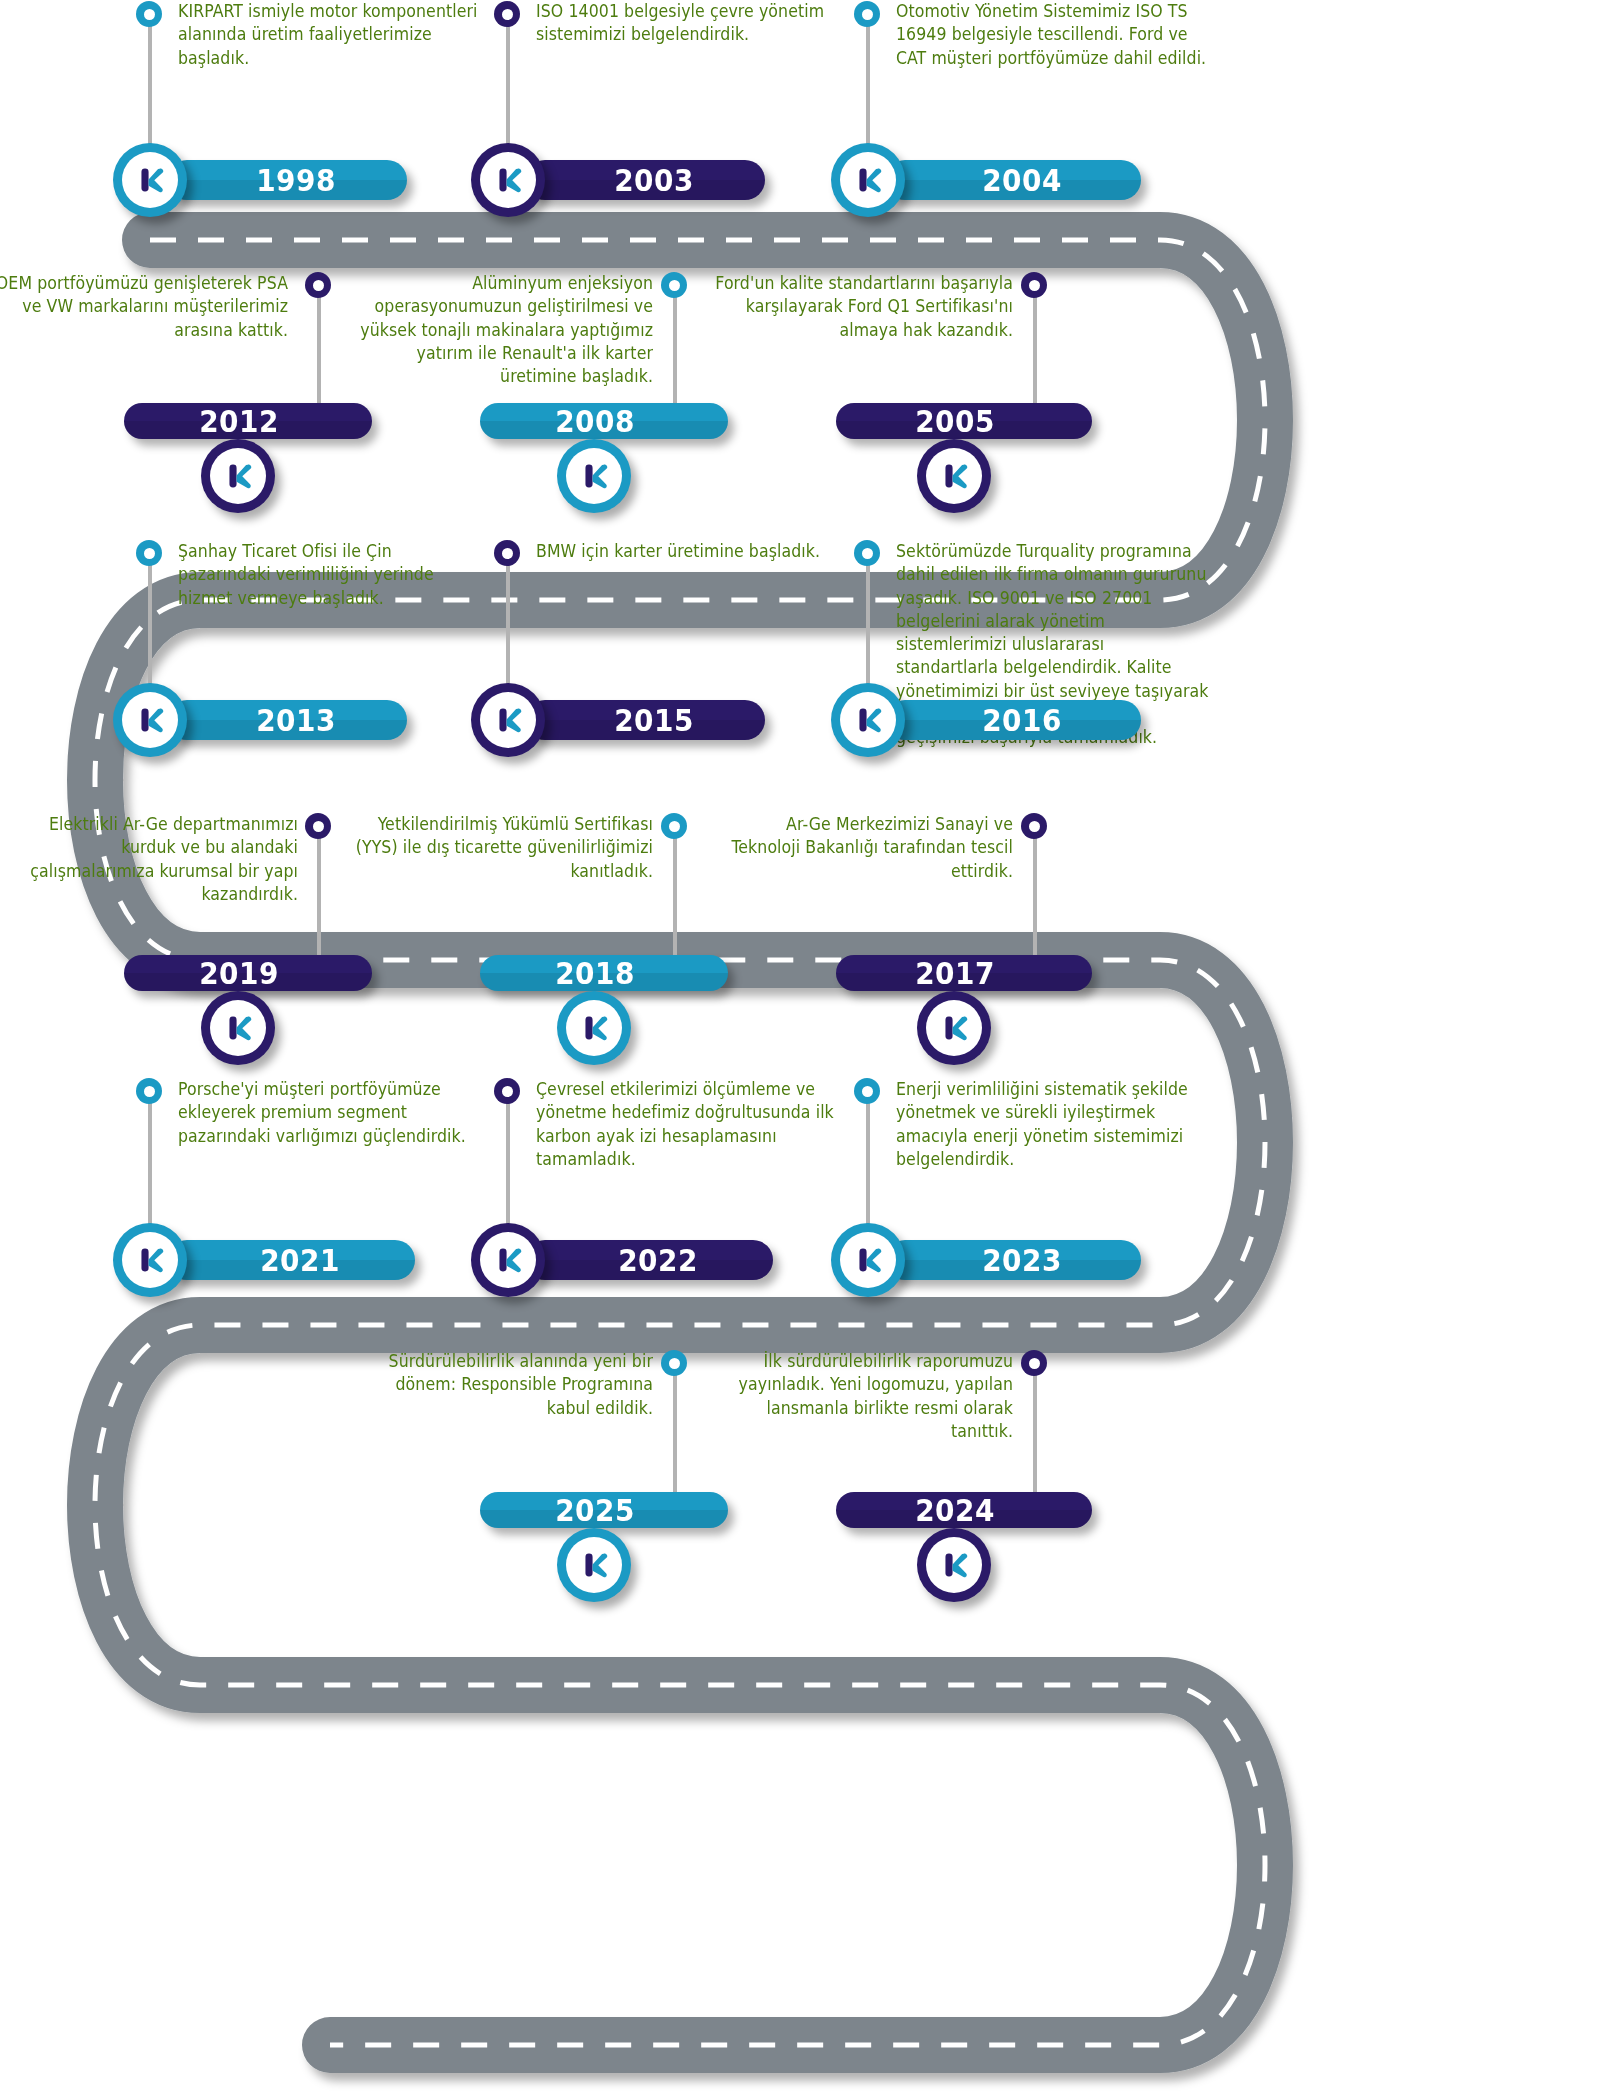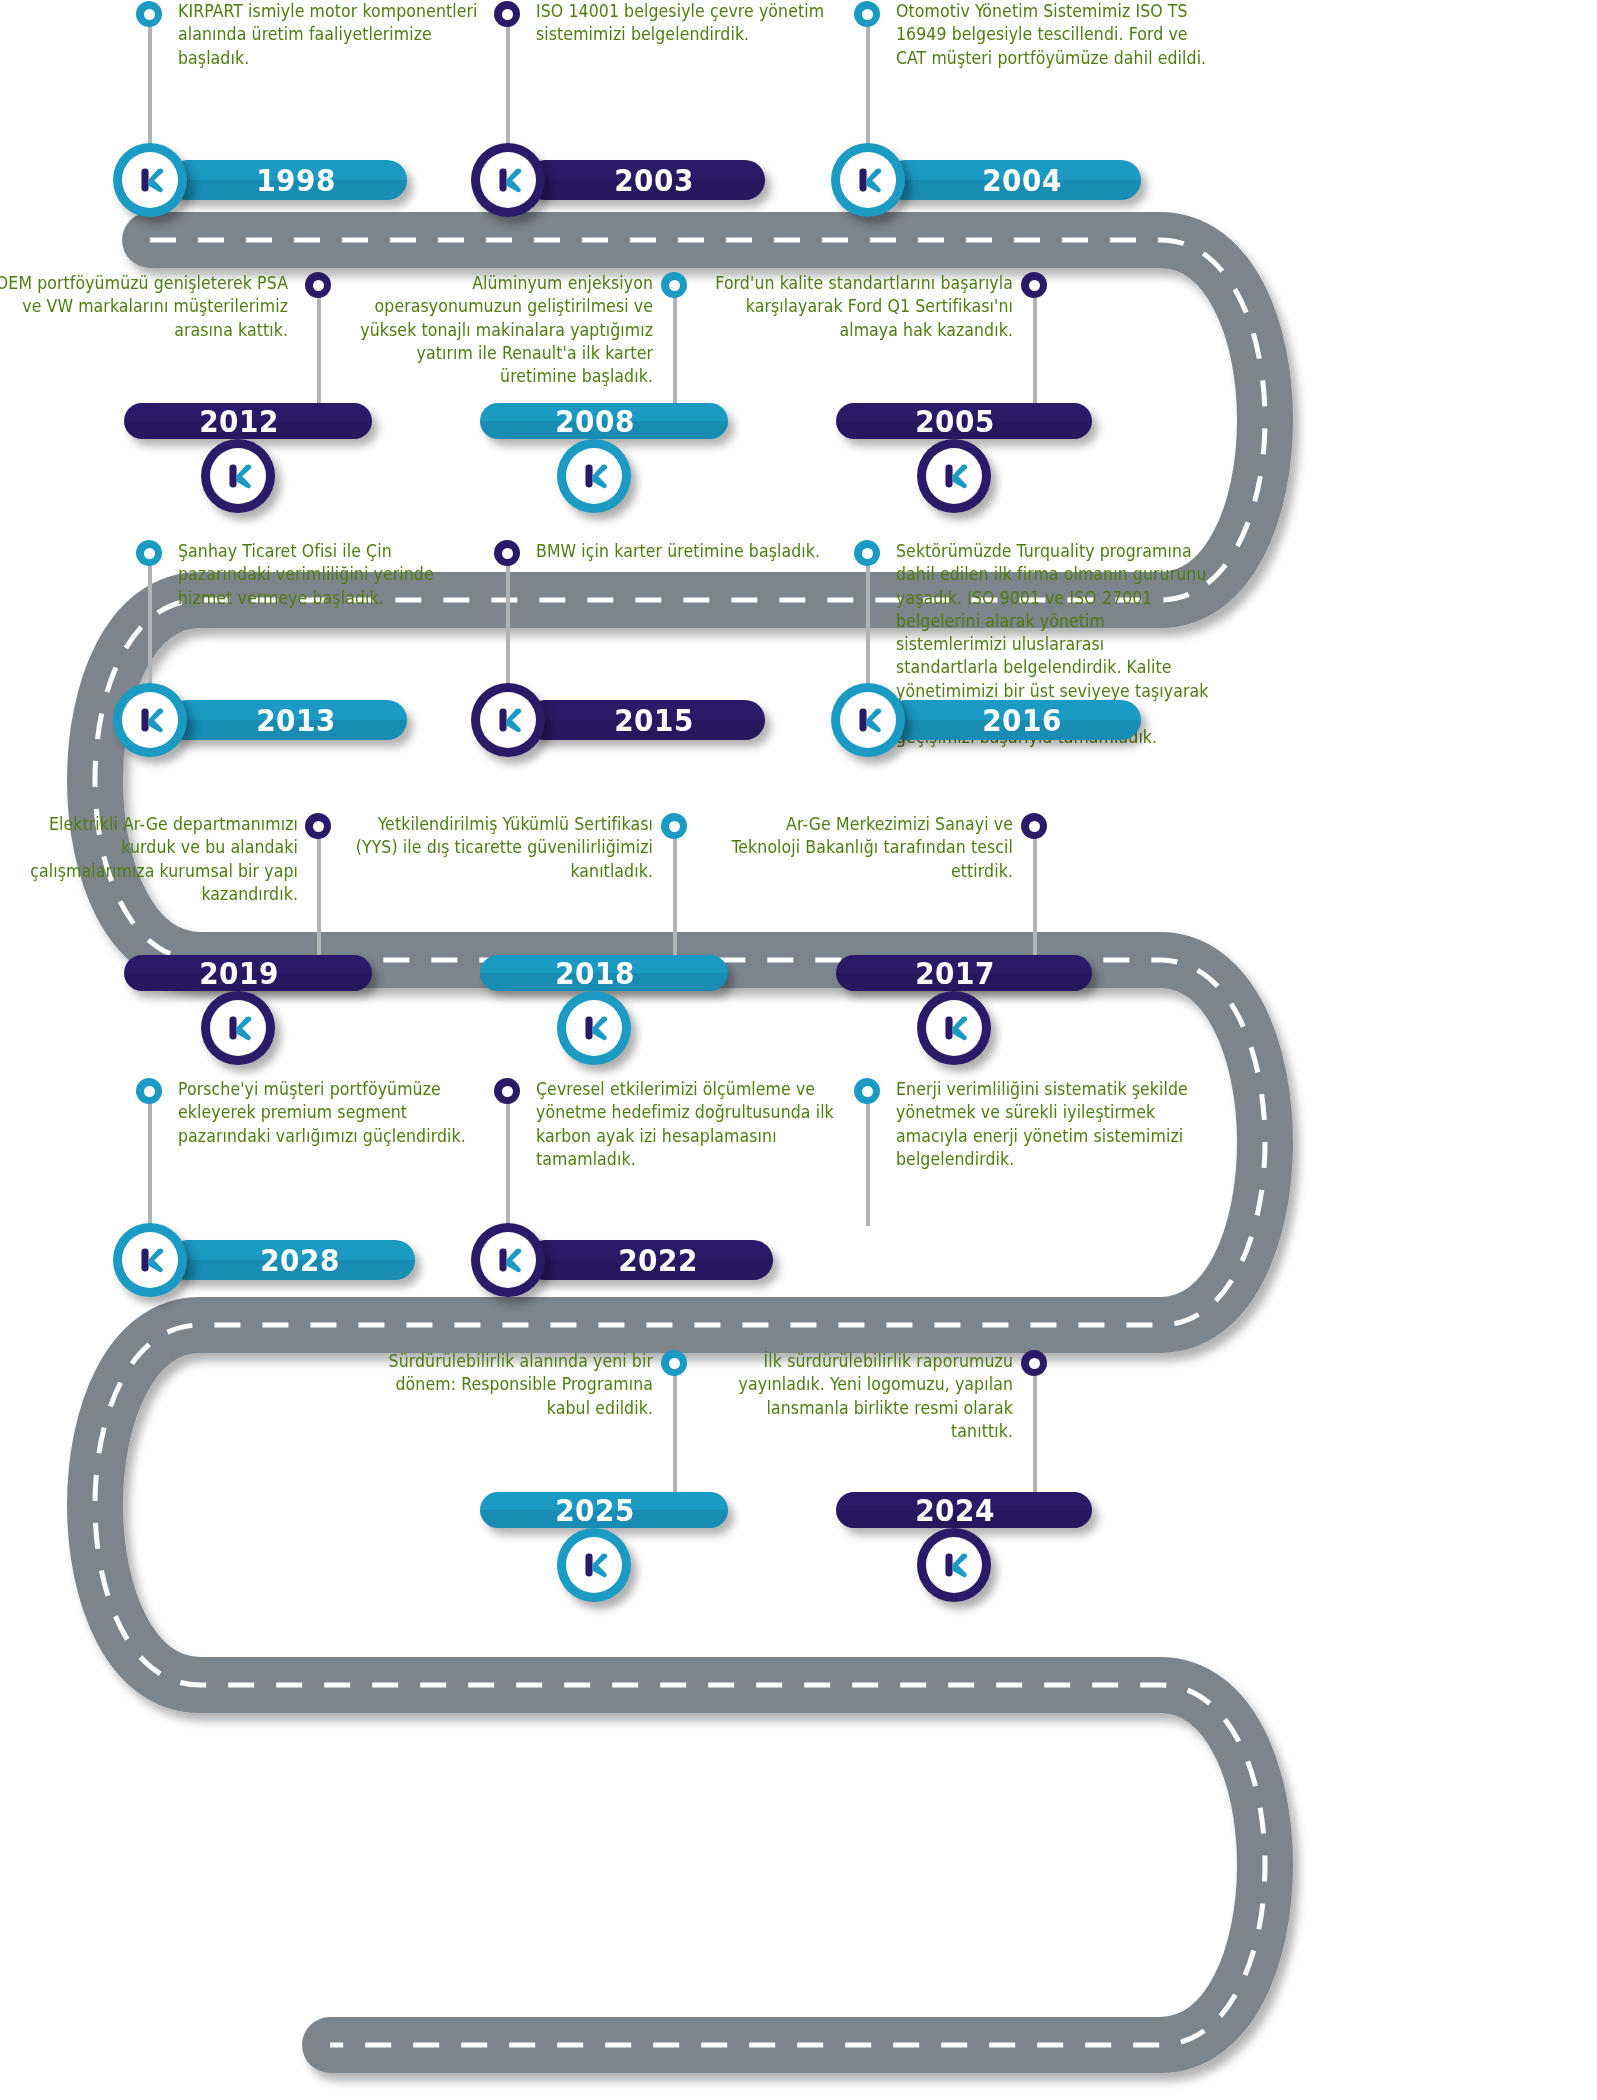--- a/index.html
+++ b/index.html
@@ -369,38 +369,51 @@
   <div class="node bl" style="left:113px;top:1223px;">
     <div class="badge cyanB">
       <div class="inner">
           <svg width="38" height="38" viewBox="0 0 40 40">
         <rect x="11" y="8" width="7.5" height="24" rx="3.6" fill="#2b1a68"></rect>
         <path d="M28.5 8.5 L18.5 19.5 L18.5 26 L30 32.5 C32.6 33.8 34.6 30.6 32.7 28.6 L24.5 20.2 L33.4 12.2 C35.3 10.4 32.3 7.2 30.2 8.2 Z" fill="#1b9ac4"></path>
       </svg>
         </div>
     </div>
     <div class="pill cyanP" style="width:178px;">
-      <span>2028</span>
+      <span>2021</span>
       </div>
   </div>
 
   <div class="node bl" style="left:471px;top:1223px;">
     <div class="badge navyB">
       <div class="inner">
           <svg width="38" height="38" viewBox="0 0 40 40">
         <rect x="11" y="8" width="7.5" height="24" rx="3.6" fill="#2b1a68"></rect>
         <path d="M28.5 8.5 L18.5 19.5 L18.5 26 L30 32.5 C32.6 33.8 34.6 30.6 32.7 28.6 L24.5 20.2 L33.4 12.2 C35.3 10.4 32.3 7.2 30.2 8.2 Z" fill="#1b9ac4"></path>
       </svg>
         </div>
     </div>
     <div class="pill navyP" style="width:178px;">
       <span>2022</span>
       </div>
   </div>
 
+  <div class="node bl" style="left:831px;top:1223px;">
+    <div class="badge cyanB">
+      <div class="inner">
+          <svg width="38" height="38" viewBox="0 0 40 40">
+        <rect x="11" y="8" width="7.5" height="24" rx="3.6" fill="#2b1a68"></rect>
+        <path d="M28.5 8.5 L18.5 19.5 L18.5 26 L30 32.5 C32.6 33.8 34.6 30.6 32.7 28.6 L24.5 20.2 L33.4 12.2 C35.3 10.4 32.3 7.2 30.2 8.2 Z" fill="#1b9ac4"></path>
+      </svg>
+        </div>
+    </div>
+    <div class="pill cyanP" style="width:186px;">
+      <span>2023</span>
+      </div>
+  </div>
 
   <div class="node br" style="left:836px;top:1492px;">
     <div class="badge navyB">
       <div class="inner">
           <svg width="38" height="38" viewBox="0 0 40 40">
         <rect x="11" y="8" width="7.5" height="24" rx="3.6" fill="#2b1a68"></rect>
         <path d="M28.5 8.5 L18.5 19.5 L18.5 26 L30 32.5 C32.6 33.8 34.6 30.6 32.7 28.6 L24.5 20.2 L33.4 12.2 C35.3 10.4 32.3 7.2 30.2 8.2 Z" fill="#1b9ac4"></path>
       </svg>
         </div>
     </div>

